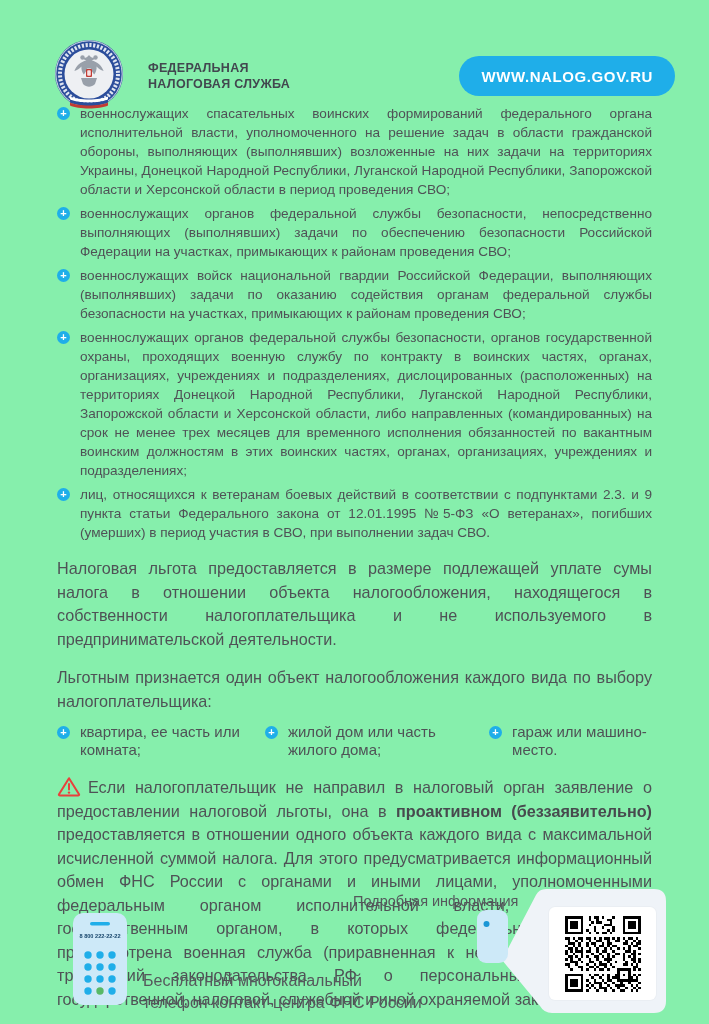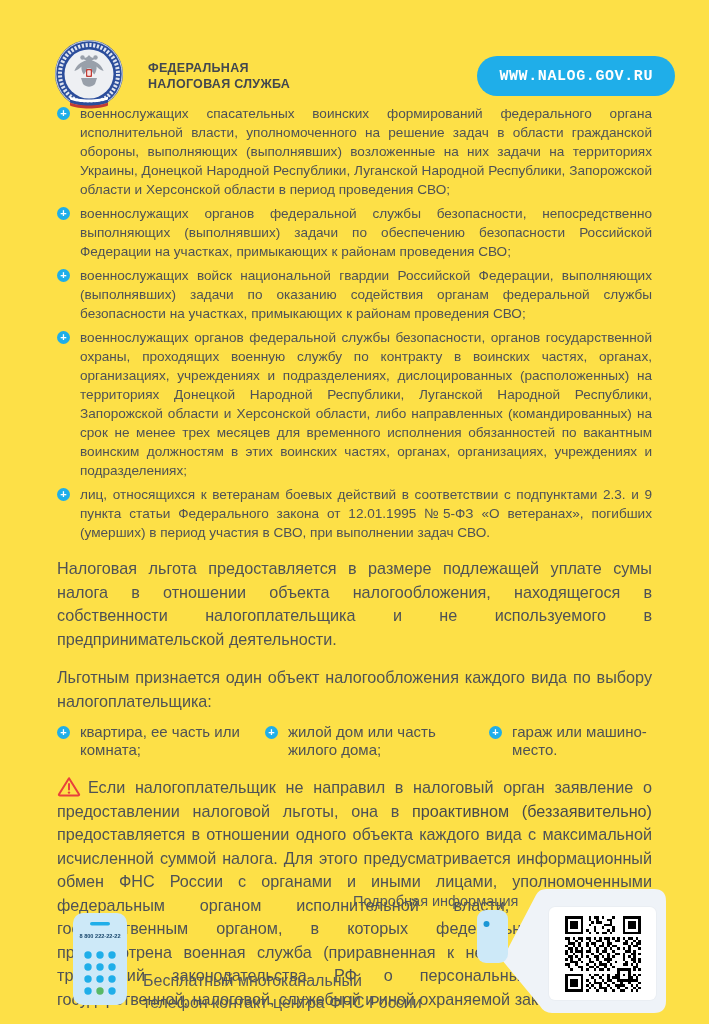--- a/index.html
+++ b/index.html
@@ -1,39 +1,39 @@
 <!DOCTYPE html>
 <html><head>
 <meta charset="utf-8">
 <style>
   html,body{margin:0;padding:0;background:#fff;}
   .page{
     position:relative;
     width:709px;height:1024px;
-    background:#fde047;
+    background:#86efac;
     overflow:hidden;
     font-family:"Liberation Sans","DejaVu Sans",sans-serif;
     color:#4f5256;
   }
   
   .header{
     position:absolute;left:52px;top:38px;right:34px;
     display:flex;align-items:center;
   }
   .logo{width:74px;height:76px;flex:0 0 auto;}
   .org-name{
     margin-left:22px;
     font-size:12.5px;font-weight:700;line-height:1.3;
     letter-spacing:.3px;color:#42474f;text-transform:uppercase;
   }
   .site-btn{
     margin-left:auto;
     background:#1FAEE9;color:#fff;border:none;cursor:pointer;
     height:40px;min-width:190px;border-radius:20px;
-    font-family:Liberation Mono, monospace;font-size:15px;font-weight:700;letter-spacing:.6px;
+    font-family:Liberation Sans, sans-serif;font-size:15px;font-weight:700;letter-spacing:.6px;
     display:flex;align-items:center;justify-content:center;padding:0 22px;
   }
   
   .content{position:absolute;left:57px;right:57px;top:104px;}
   .blist{display:flex;flex-direction:column;gap:5px;}
   .bitem{display:flex;align-items:flex-start;}
   .plus-icon{
     flex:0 0 13px;width:13px;height:13px;margin-top:3px;margin-right:10px;
     border-radius:50%;background:#1FAEE9;color:#fff;
     display:flex;align-items:center;justify-content:center;
@@ -44,21 +44,21 @@
   }
   .para{
     font-size:16.2px;line-height:23.5px;text-align:justify;color:#4f5256;
     margin:0;
   }
   .para.mt{margin-top:15px;}
   .obj-list{margin-top:10px;display:flex;flex-direction:row;gap:9px;}
   .obj-list .btext{font-size:15px;line-height:18px;text-align:left;}
   .warning-para{margin-top:17px;}
   .warn-icon{display:inline-block;vertical-align:-4px;margin-right:7px;}
-  .bold{font-weight:400;color:#474a4e;}
+  .bold{font-weight:700;color:#474a4e;}
   
   .qr-label{position:absolute;left:353px;top:893px;font-size:14.5px;color:#55585c;text-align:right;}
   .phone-icon{position:absolute;left:73px;top:913px;}
   .phone-number{
     position:absolute;left:141px;top:934px;
     font-size:27px;font-weight:800;color:#454545;letter-spacing:.3px;line-height:1;
   }
   .phone-caption{
     position:absolute;left:143px;top:970px;width:280px;
     font-size:16px;line-height:1.35;color:#55585c;

